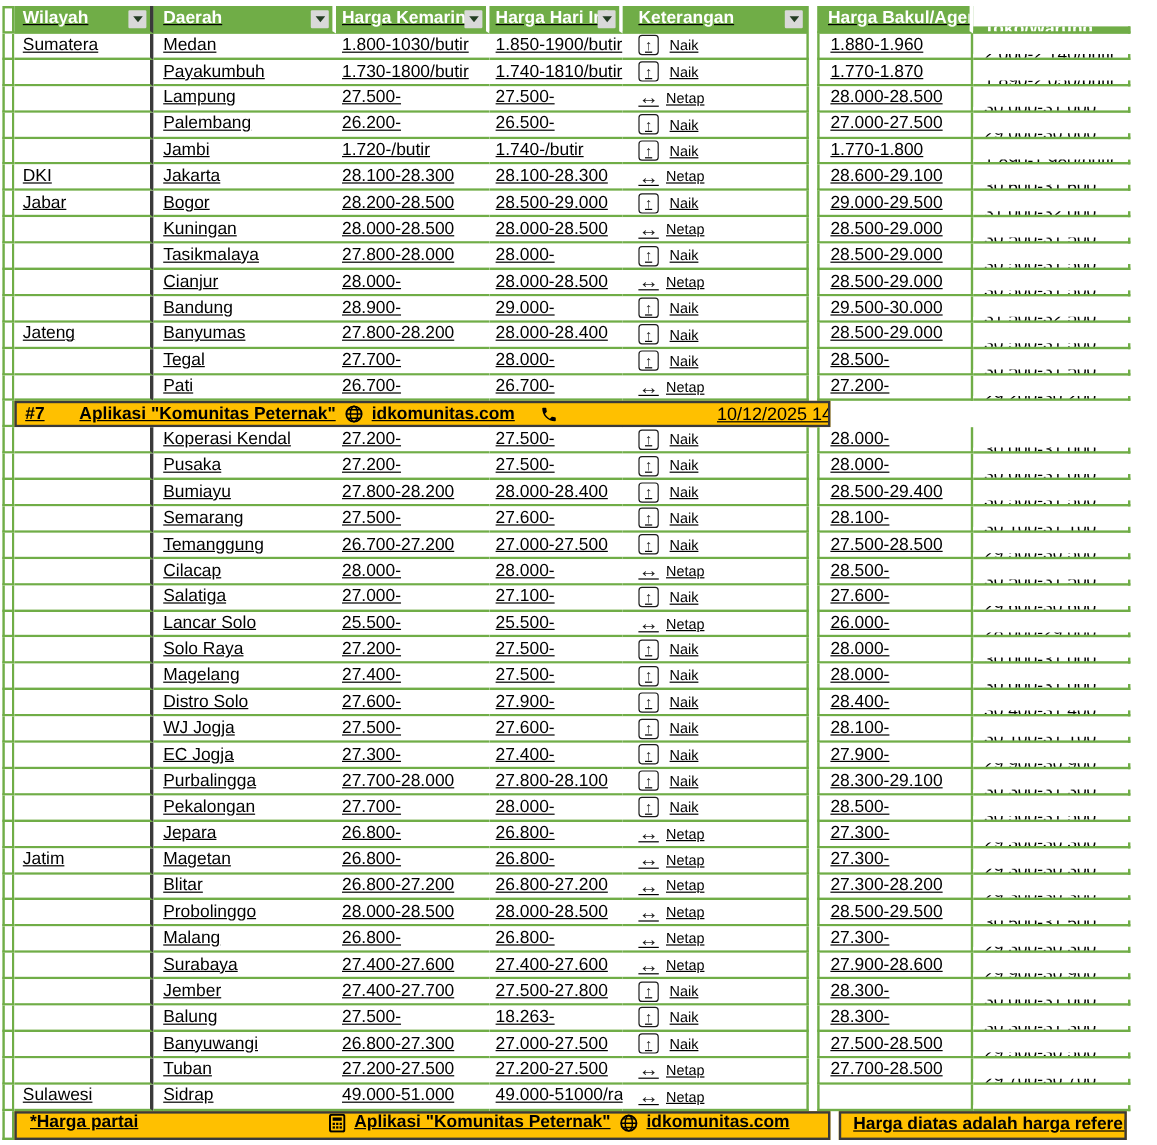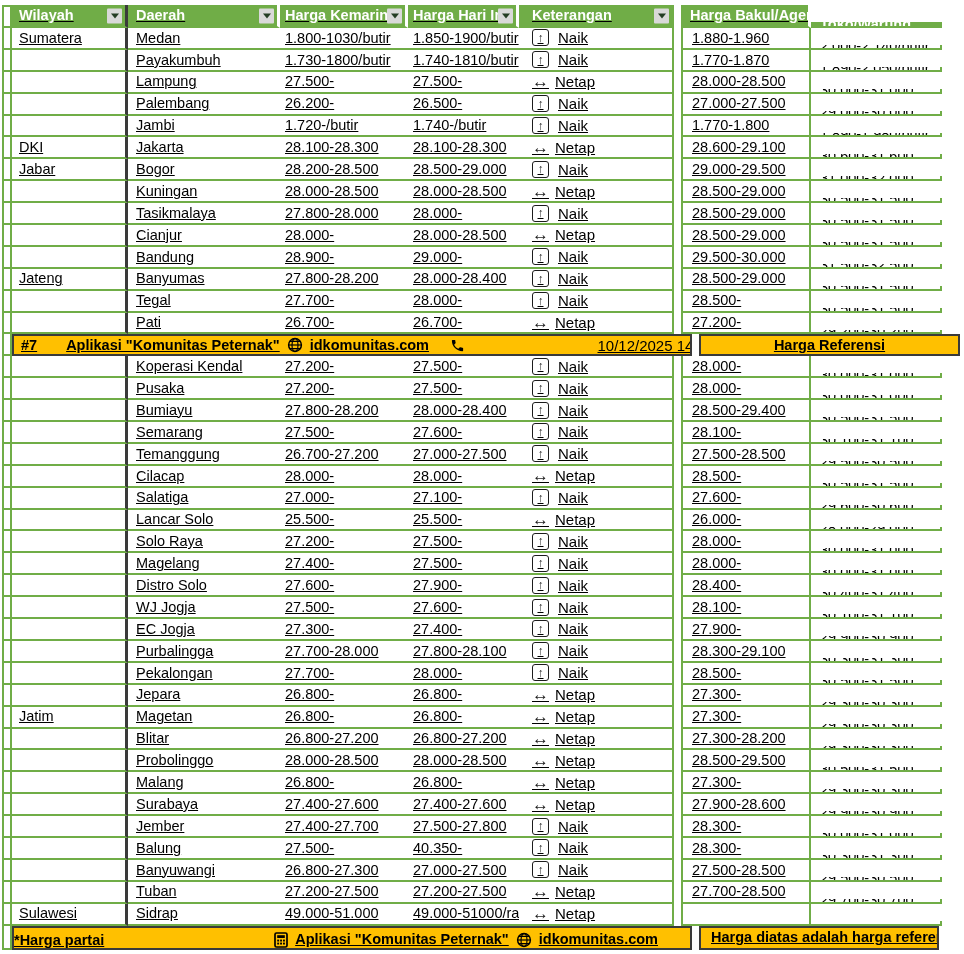--- a/index.html
+++ b/index.html
@@ -45,38 +45,38 @@
   .dd::after{content:'';width:0;height:0;border:4px solid transparent;border-top:5px solid #233D23;margin-top:5px;}
 
   
   .upbox{
     box-sizing:border-box;width:17px;height:17px;margin-right:9px;flex:0 0 auto;
     border:1.6px solid #1c1c1c;border-radius:3px;
     display:inline-flex;align-items:center;justify-content:center;
     font-size:12px;font-weight:bold;color:#1c1c1c;
   }
   .lrarrow{font-size:17px;margin-right:6px;color:#1c1c1c;flex:0 0 auto;}
-  .stlabel{font-size:15px;}
+  .stlabel{font-size:12px;}
 
   
   .banner-left{
     width:680px;background:var(--orange);border:2px solid var(--dark);
     display:flex;align-items:center;padding-left:7px;font-weight:600;font-size:14.5px;gap:7px;
   }
   .banner-right{
     width:261px;background:var(--orange);border:2px solid var(--dark);
     justify-content:center;font-weight:600;font-size:14.5px;
   }
   .banner-rank{margin-right:22px;}
   .banner-phone{color:var(--phone-red);font-weight:bold;margin-top:44px;}
   .banner-date{font-weight:400;font-size:15px;margin-left:4px;}
   .footer-left{
     width:680px;background:var(--orange);border:2px solid var(--dark);
-    display:flex;align-items:flex-end;justify-content:space-between;
-    padding-left:0;padding-right:32px;font-weight:600;font-size:14.5px;
+    display:flex;align-items:flex-start;justify-content:space-between;
+    padding-left:11px;padding-right:32px;font-weight:600;font-size:14.5px;
   }
   .footer-group{display:flex;align-items:center;gap:7px;}
   .footer-right{
     width:240px;background:var(--orange);border:2px solid var(--dark);
     padding-left:10px;font-weight:600;font-size:14.5px;
   }
   .banner-row .gutter,.footer-row .gutter{background:#fff;}
   .icon{display:inline-flex;align-items:center;flex:0 0 auto;}
 </style>
 </head>
@@ -330,21 +330,20 @@
       <span>idkomunitas.com</span>
       <span class="icon" style="margin-left:14px">
         <svg width="15" height="15" viewBox="0 0 24 24">
             <path fill="#000" d="M6.62 10.79c1.44 2.83 3.76 5.14 6.59 6.59l2.2-2.2c.27-.27.67-.36 1.02-.24 1.12.37 2.33.57 3.57.57.55 0 1 .45 1 1V20c0 .55-.45 1-1 1-9.39 0-17-7.61-17-17 0-.55.45-1 1-1h3.5c.55 0 1 .45 1 1 0 1.25.2 2.45.57 3.57.11.35.03.74-.25 1.02l-2.2 2.2z"></path>
           </svg>
       </span>
       <span class="banner-phone">0859-1065-10808</span>
       <span class="banner-date">10/12/2025 14.51</span>
     </div>
     <div class="cell gapcol"></div>
-    <div class="cell banner-right">Harga Referensi</div>
   </div>
 
   <div id="rows-bottom">
       <div class="trow">
         <div class="cell gutter"></div>
         <div class="cell c-wilayah"></div>
         <div class="cell c-daerah">Koperasi Kendal</div>
         <div class="cell c-kemarin">27.200-</div>
         <div class="cell c-hariini">27.500-</div>
         <div class="cell c-ket">
@@ -647,21 +646,21 @@
         </div>
         <div class="cell gapcol"></div>
         <div class="cell c-bakul">28.300-</div>
         <div class="cell c-toko">30.000-31.000</div>
       </div>
       <div class="trow">
         <div class="cell gutter"></div>
         <div class="cell c-wilayah"></div>
         <div class="cell c-daerah">Balung</div>
         <div class="cell c-kemarin">27.500-</div>
-        <div class="cell c-hariini">40.350-</div>
+        <div class="cell c-hariini">18.263-</div>
         <div class="cell c-ket">
           <span class="upbox">↑</span>
           <span class="stlabel">Naik</span>
         </div>
         <div class="cell gapcol"></div>
         <div class="cell c-bakul">28.300-</div>
         <div class="cell c-toko">30.300-31.300</div>
       </div>
       <div class="trow">
         <div class="cell gutter"></div>

